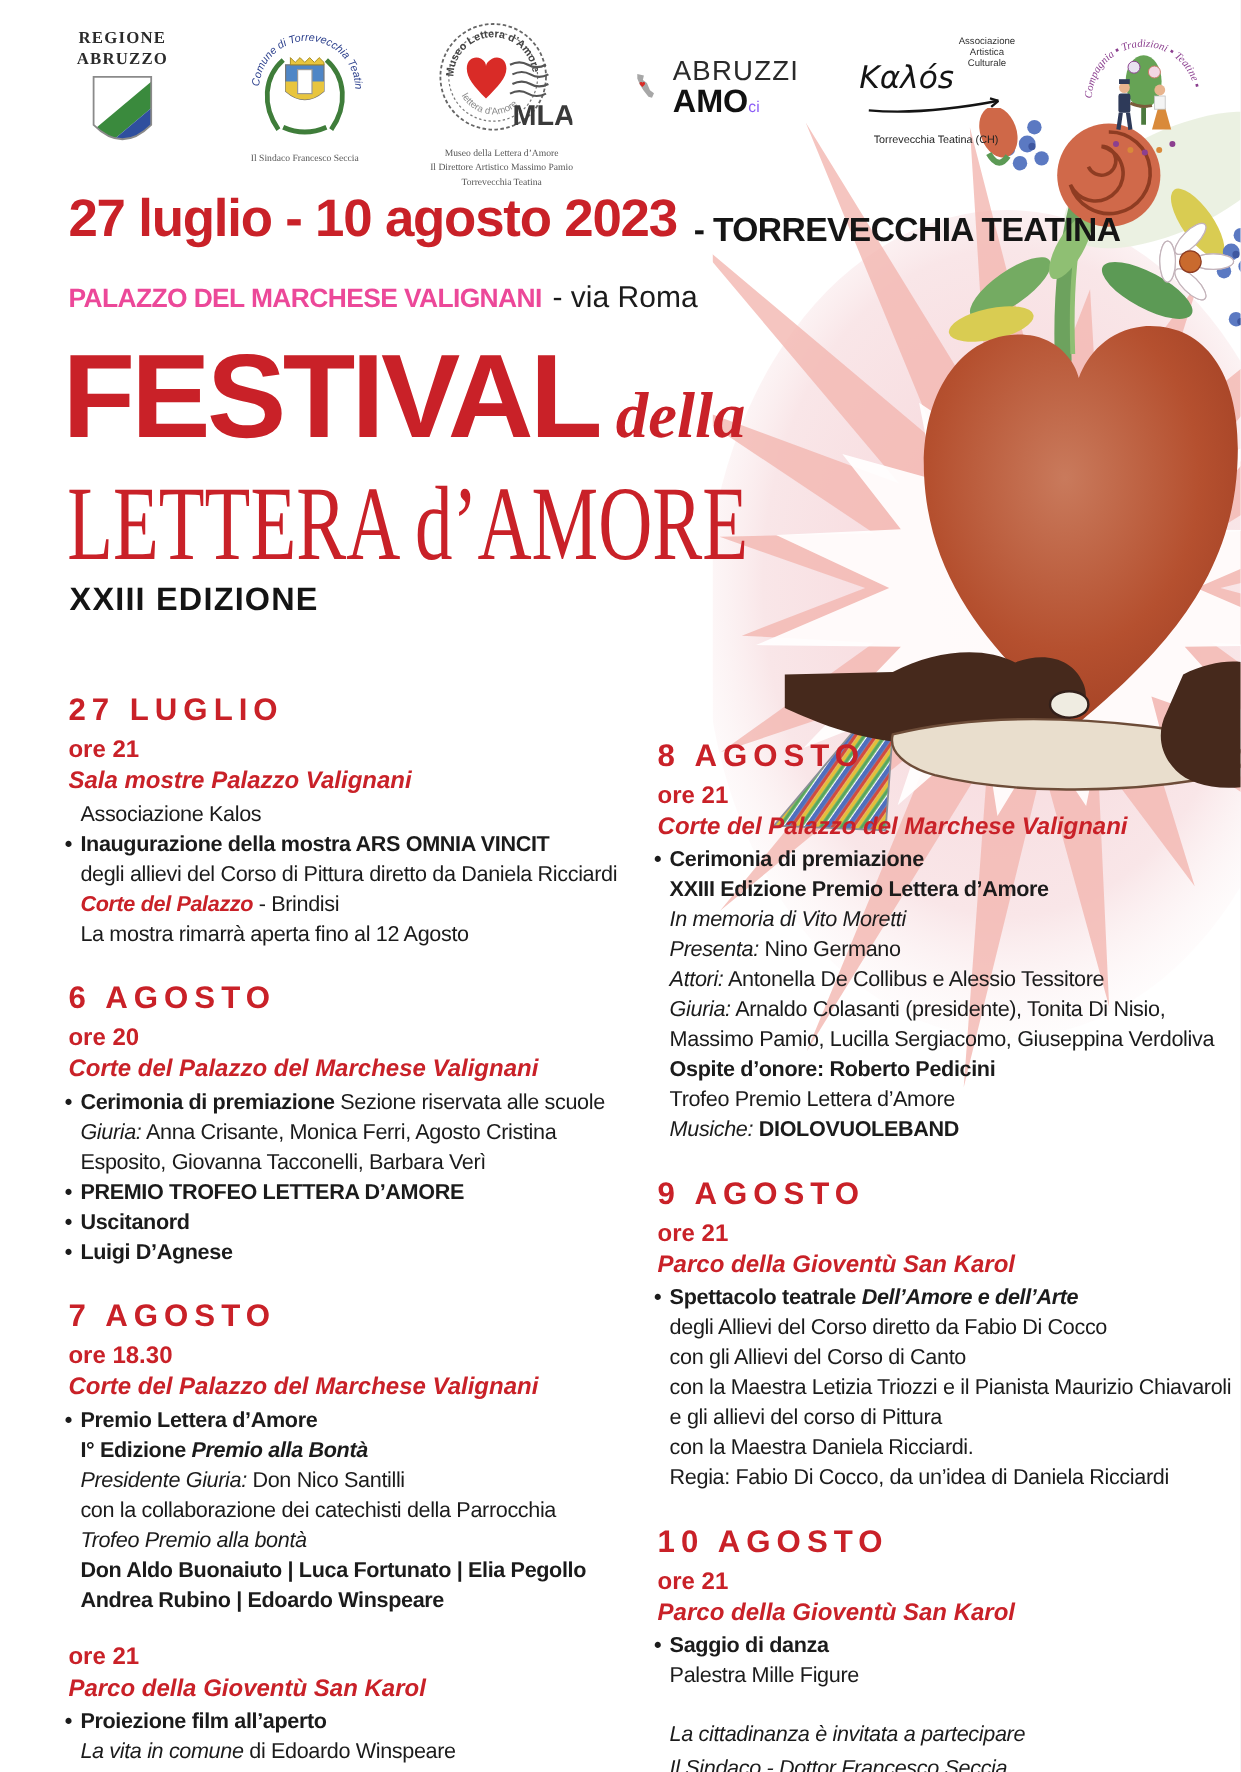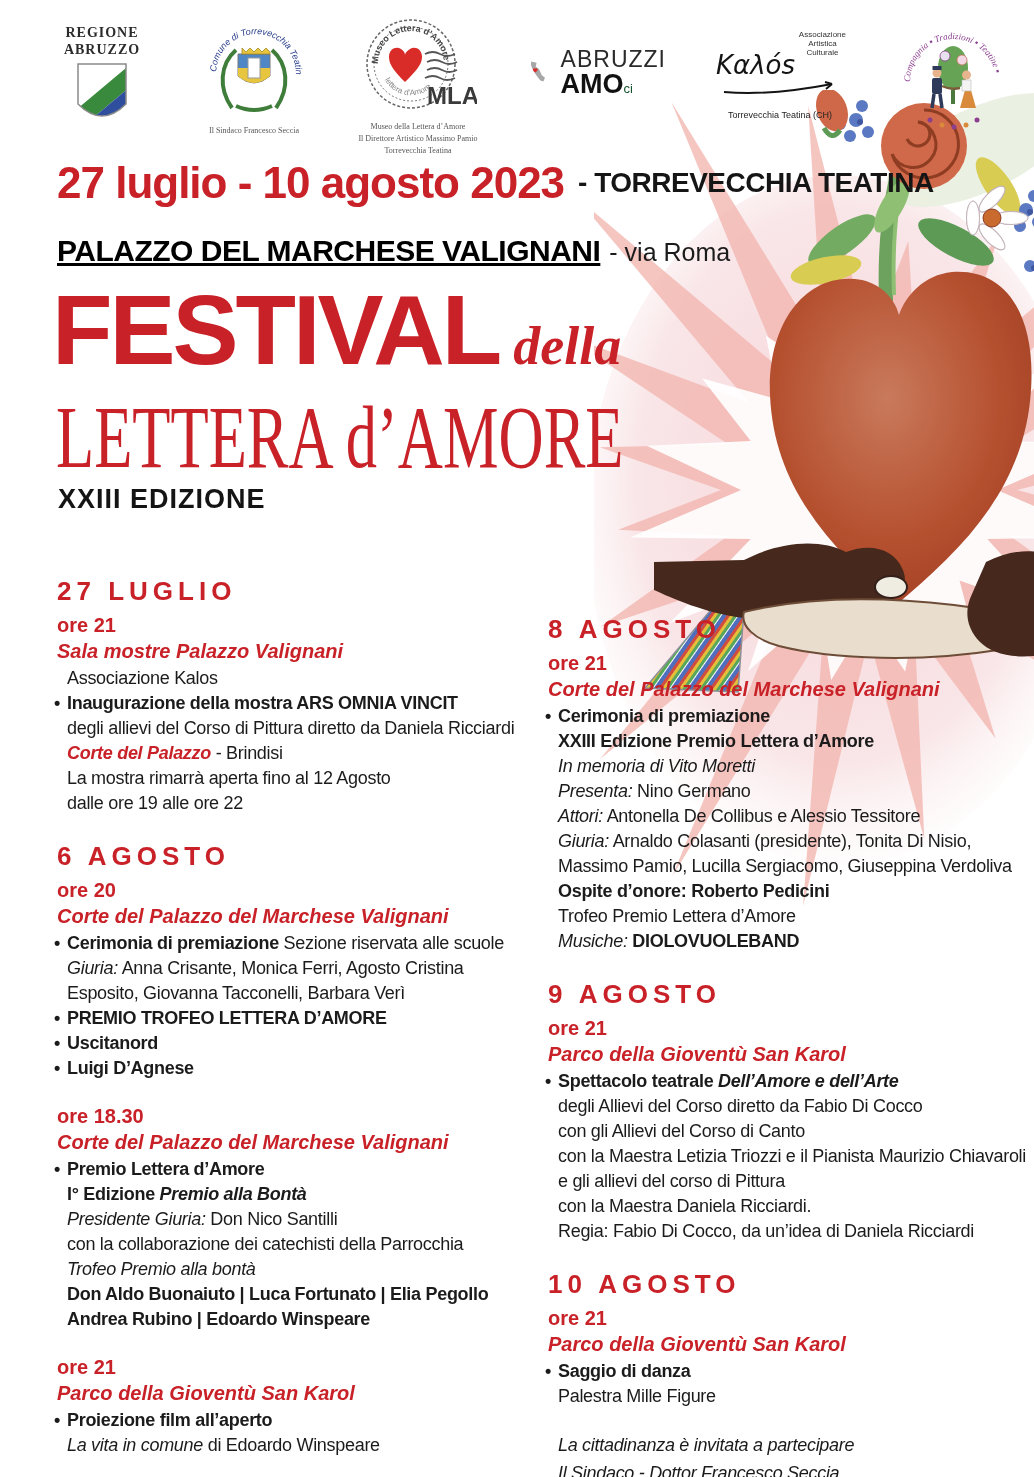--- a/index.html
+++ b/index.html
@@ -17,33 +17,33 @@
   .logo-regione{width:104px; padding-top:8px;}
   .regione-word{font-family:"Liberation Serif","DejaVu Serif",serif; font-weight:bold;
                 font-size:14px; letter-spacing:1px; color:#2b2b2b; line-height:17px;}
   .logo-comune{width:112px;}
   .logo-caption{font-family:"Liberation Serif","DejaVu Serif",serif; font-size:8px; color:#555; margin-top:2px; line-height:10px;}
   .logo-mla{width:128px;}
   .logo-abruzziamo{width:140px; padding-top:26px; display:flex; align-items:center; gap:16px;}
   .abz-text{text-align:left; line-height:1;}
   .abz-line1{font-size:23px; font-weight:400; color:#2a2a2a; letter-spacing:1px;}
   .abz-line2{font-size:27px; font-weight:800; color:#111;}
-  .abz-suffix{font-size:13px; color:#14532d; font-weight:400;}
+  .abz-suffix{font-size:13px; color:#8b5cf6; font-weight:400;}
   .logo-kalos{width:140px; position:relative; padding-top:18px;}
   .kalos-assoc{position:absolute; top:14px; right:4px; font-size:8px; color:#333; line-height:9px; text-align:center;}
   .kalos-name{font-family:"DejaVu Sans",sans-serif; font-style:italic; font-size:26px; color:#141414; text-align:left; margin:16px 0 0 6px;}
   .kalos-caption{font-size:9px; color:#222; margin-top:10px;}
   .logo-compagnia{width:116px;}
 
   
-  .date-line{position:absolute; top:158px; left:57px; z-index:2; display:flex; align-items:center; white-space:nowrap;}
+  .date-line{position:absolute; top:158px; left:57px; z-index:2; display:flex; align-items:flex-end; white-space:nowrap;}
   .date-red{font-size:44px; font-weight:bold; color:var(--red); letter-spacing:-1px;}
   .date-city{font-size:28px; font-weight:bold; color:#151515; margin-left:14px; letter-spacing:-0.5px;}
   .palazzo-line{position:absolute; top:234px; left:57px; z-index:2; display:flex; align-items:baseline; white-space:nowrap;}
-  .palazzo-name{font-size:30px; font-weight:bold; color:#000000; letter-spacing:-0.5px;text-decoration:underline;}
+  .palazzo-name{font-size:22px; font-weight:bold; color:#ec4899; letter-spacing:-0.5px;}
   .palazzo-street{font-size:25px; color:#1b1b1b; margin-left:9px;}
   .festival{position:absolute; top:276px; left:52px; z-index:2; display:flex; align-items:baseline; margin:0;}
   .festival-main{font-size:99px; font-weight:bold; color:var(--red); letter-spacing:-3px; line-height:1.1;}
   .festival-della{font-family:"Liberation Serif","DejaVu Serif",serif; font-style:italic; font-size:54px; color:var(--red); margin-left:14px;}
   .lettera{position:absolute; top:392px; left:56px; z-index:2; font-family:"Liberation Serif","DejaVu Serif",serif;
            font-size:88px; color:var(--red); transform:scaleX(0.71); transform-origin:left; white-space:nowrap; line-height:1.05;}
   .edition{position:absolute; top:484px; left:58px; z-index:2; font-size:27px; font-weight:bold; color:#141414; letter-spacing:1px;}
 
   
   .col{position:absolute; z-index:2;}
@@ -295,34 +295,34 @@
     <div class="col col-left" id="col-left">
         <section class="event">
           <h3 class="ev-date">27 LUGLIO</h3>
           <div class="ev-time">ore 21</div>
           <div class="ev-venue">Sala mostre Palazzo Valignani</div>
           <div class="ev-line"><span class="s-r">Associazione Kalos</span></div>
           <div class="ev-line"><span class="bullet">•</span><span class="s-b">Inaugurazione della mostra ARS OMNIA VINCIT</span></div>
           <div class="ev-line"><span class="s-r">degli allievi del Corso di Pittura diretto da Daniela Ricciardi</span></div>
           <div class="ev-line"><span class="s-v">Corte del Palazzo</span><span class="s-r"> - Brindisi</span></div>
           <div class="ev-line"><span class="s-r">La mostra rimarrà aperta fino al 12 Agosto</span></div>
-          <div class="ev-line"><span class="s-r">dalle ore 19 alle ore 22</span></div>
         </section>
         <section class="event">
           <h3 class="ev-date">6 AGOSTO</h3>
           <div class="ev-time">ore 20</div>
           <div class="ev-venue">Corte del Palazzo del Marchese Valignani</div>
           <div class="ev-line"><span class="bullet">•</span><span class="s-b">Cerimonia di premiazione </span><span class="s-r">Sezione riservata alle scuole</span></div>
           <div class="ev-line"><span class="s-i">Giuria:</span><span class="s-r"> Anna Crisante, Monica Ferri, Agosto Cristina</span></div>
           <div class="ev-line"><span class="s-r">Esposito, Giovanna Tacconelli, Barbara Verì</span></div>
           <div class="ev-line"><span class="bullet">•</span><span class="s-b">PREMIO TROFEO LETTERA D’AMORE</span></div>
           <div class="ev-line"><span class="bullet">•</span><span class="s-b">Uscitanord</span></div>
           <div class="ev-line"><span class="bullet">•</span><span class="s-b">Luigi D’Agnese</span></div>
         </section>
         <section class="event">
+          <h3 class="ev-date">7 AGOSTO</h3>
           <div class="ev-time">ore 18.30</div>
           <div class="ev-venue">Corte del Palazzo del Marchese Valignani</div>
           <div class="ev-line"><span class="bullet">•</span><span class="s-b">Premio Lettera d’Amore</span></div>
           <div class="ev-line"><span class="s-b">I° Edizione </span><span class="s-bi">Premio alla Bontà</span></div>
           <div class="ev-line"><span class="s-i">Presidente Giuria:</span><span class="s-r"> Don Nico Santilli</span></div>
           <div class="ev-line"><span class="s-r">con la collaborazione dei catechisti della Parrocchia</span></div>
           <div class="ev-line"><span class="s-i">Trofeo Premio alla bontà</span></div>
           <div class="ev-line"><span class="s-b">Don Aldo Buonaiuto | Luca Fortunato | Elia Pegollo</span></div>
           <div class="ev-line"><span class="s-b">Andrea Rubino | Edoardo Winspeare</span></div>
         </section>

